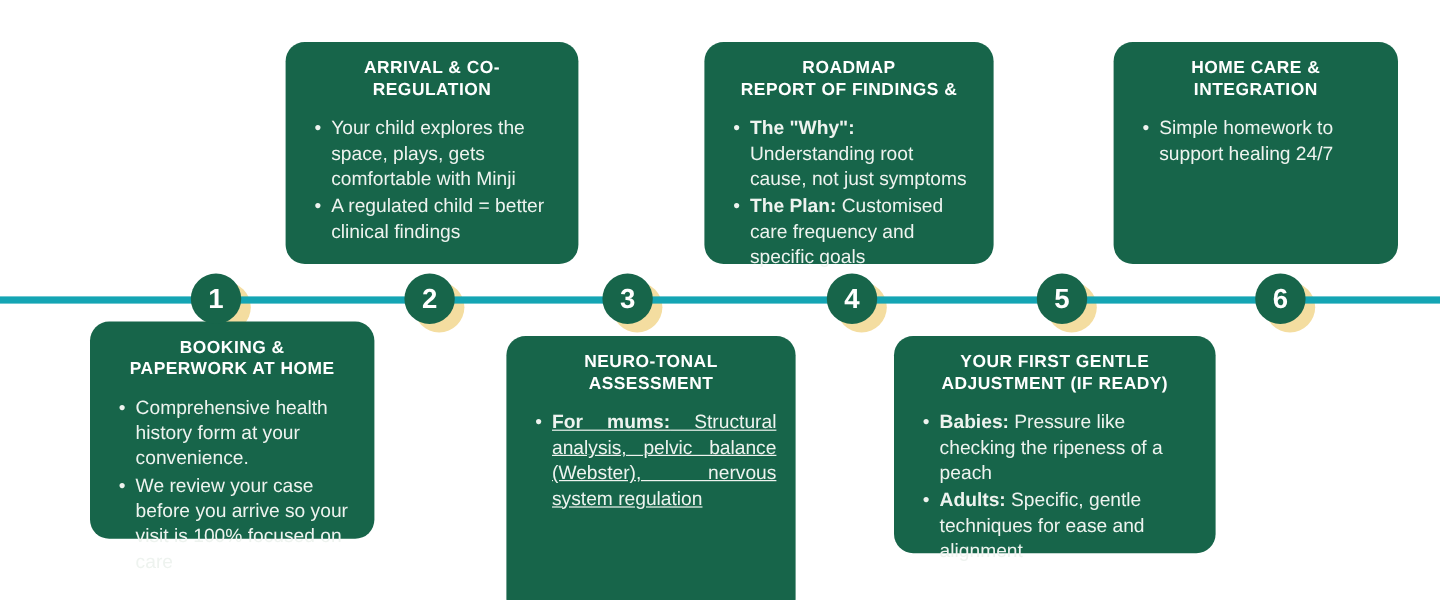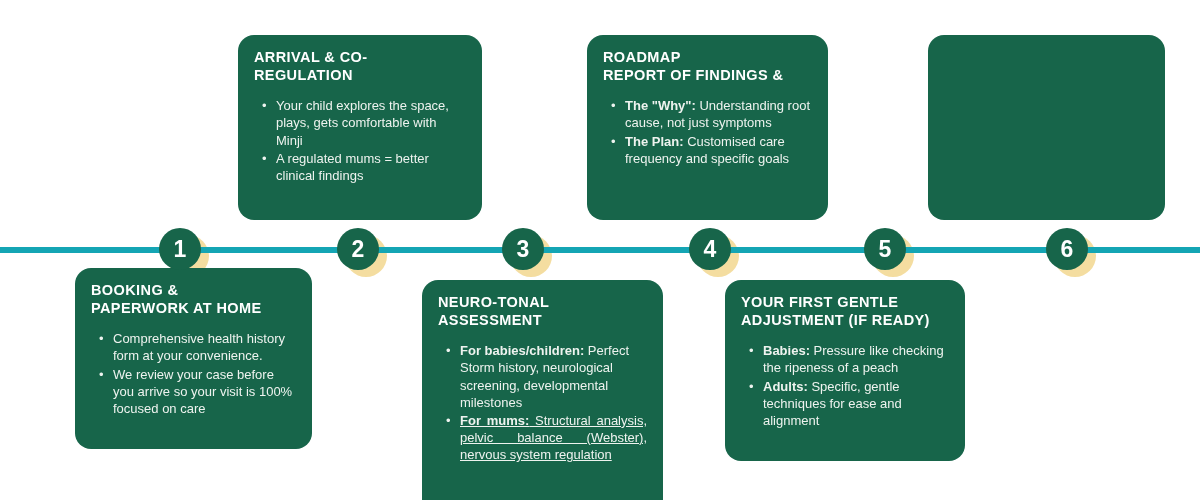--- a/index.html
+++ b/index.html
@@ -49,28 +49,28 @@
     border-radius:16px;
     box-sizing:border-box;
     padding:13px 16px 10px 16px;
     color:#eef3ef;
   }
   .card-title {
     color:#ffffff;
     font-weight:bold;
     font-size:14.5px;
     letter-spacing:0.4px;
-    text-align:left;
+    text-align:center;
     line-height:1.25;
     margin-bottom:13px;
   }
   ul.card-bullets {
     margin:0; padding:0 0 0 8px;
     list-style:none;
-    font-size:13px;
+    font-size:16px;
     line-height:1.32;
   }
   ul.card-bullets li {
     position:relative;
     padding-left:14px;
     margin:0 0 1px 0;
   }
   ul.card-bullets li::before {
     content:"\2022";
     position:absolute;
@@ -135,55 +135,59 @@
     </ul>
   </section>
 
   <section class="card" style="left:238px; top:35px; width:244px; height:185px">
     <div class="card-title">
       <div>ARRIVAL &amp; CO-</div>
       <div>REGULATION</div>
     </div>
     <ul class="card-bullets">
       <li><span class="b"></span><span>Your child explores the space, plays, gets comfortable with Minji</span></li>
-      <li><span class="b"></span><span>A regulated mums = better clinical findings</span></li>
+      <li><span class="b"></span><span>A regulated child = better clinical findings</span></li>
     </ul>
   </section>
 
   <section class="card" style="left:422px; top:280px; width:241px; height:235px">
     <div class="card-title">
       <div>NEURO-TONAL</div>
       <div>ASSESSMENT</div>
     </div>
     <ul class="card-bullets">
-      <li><span class="b">For babies/children:</span><span> Perfect Storm history, neurological screening, developmental milestones</span></li>
       <li class="justify"><span class="b">For mums:</span><span> Structural analysis, pelvic balance (Webster), nervous system regulation</span></li>
     </ul>
   </section>
 
   <section class="card" style="left:587px; top:35px; width:241px; height:185px">
     <div class="card-title">
       <div>ROADMAP</div>
       <div>REPORT OF FINDINGS &amp;</div>
     </div>
     <ul class="card-bullets">
       <li><span class="b">The "Why":</span><span> Understanding root cause, not just symptoms</span></li>
       <li><span class="b">The Plan:</span><span> Customised care frequency and specific goals</span></li>
     </ul>
   </section>
 
-  <section class="card" style="left:725px; top:280px; width:240px; height:181px">
+  <section class="card" style="left:745px; top:280px; width:268px; height:181px">
     <div class="card-title">
       <div>YOUR FIRST GENTLE</div>
       <div>ADJUSTMENT (IF READY)</div>
     </div>
     <ul class="card-bullets">
       <li><span class="b">Babies:</span><span> Pressure like checking the ripeness of a peach</span></li>
       <li><span class="b">Adults:</span><span> Specific, gentle techniques for ease and alignment</span></li>
     </ul>
   </section>
 
   <section class="card" style="left:928px; top:35px; width:237px; height:185px">
+    <div class="card-title">
+      <div>HOME CARE &amp;</div>
+      <div>INTEGRATION</div>
+    </div>
     <ul class="card-bullets">
+      <li><span class="b"></span><span>Simple homework to support healing 24/7</span></li>
     </ul>
   </section>
 
 </div>
 
 </body></html>

